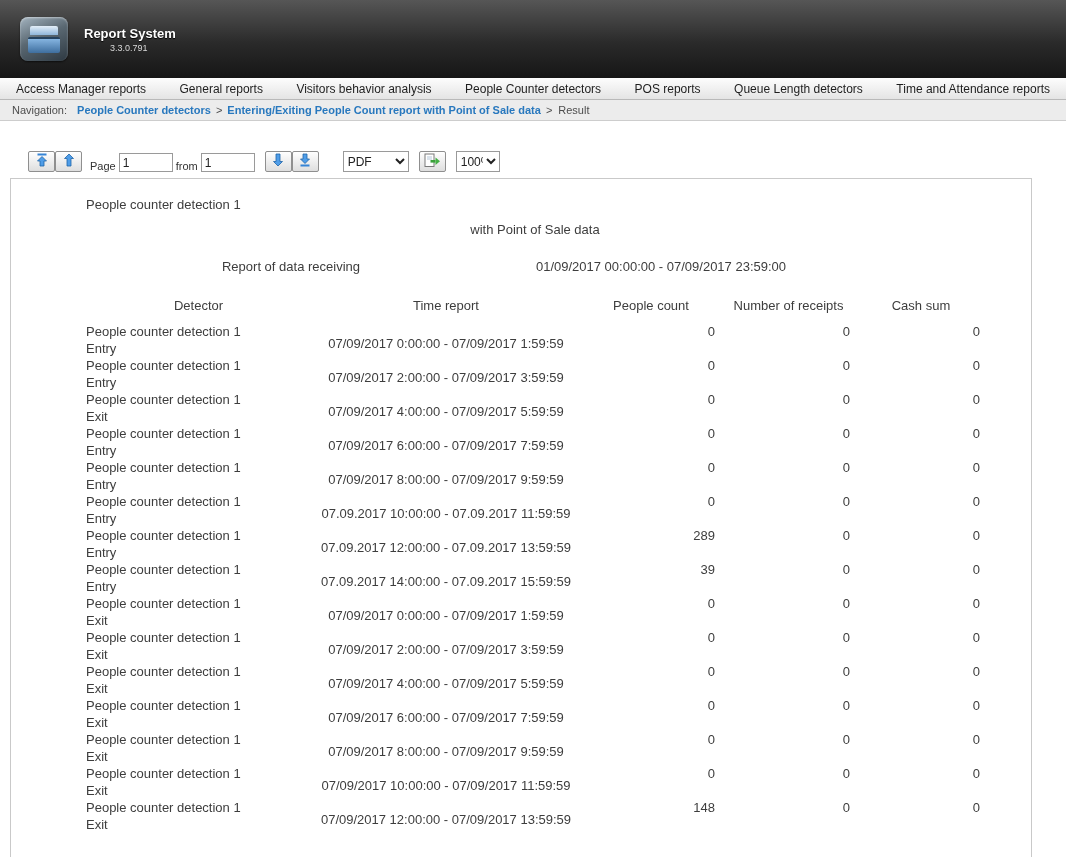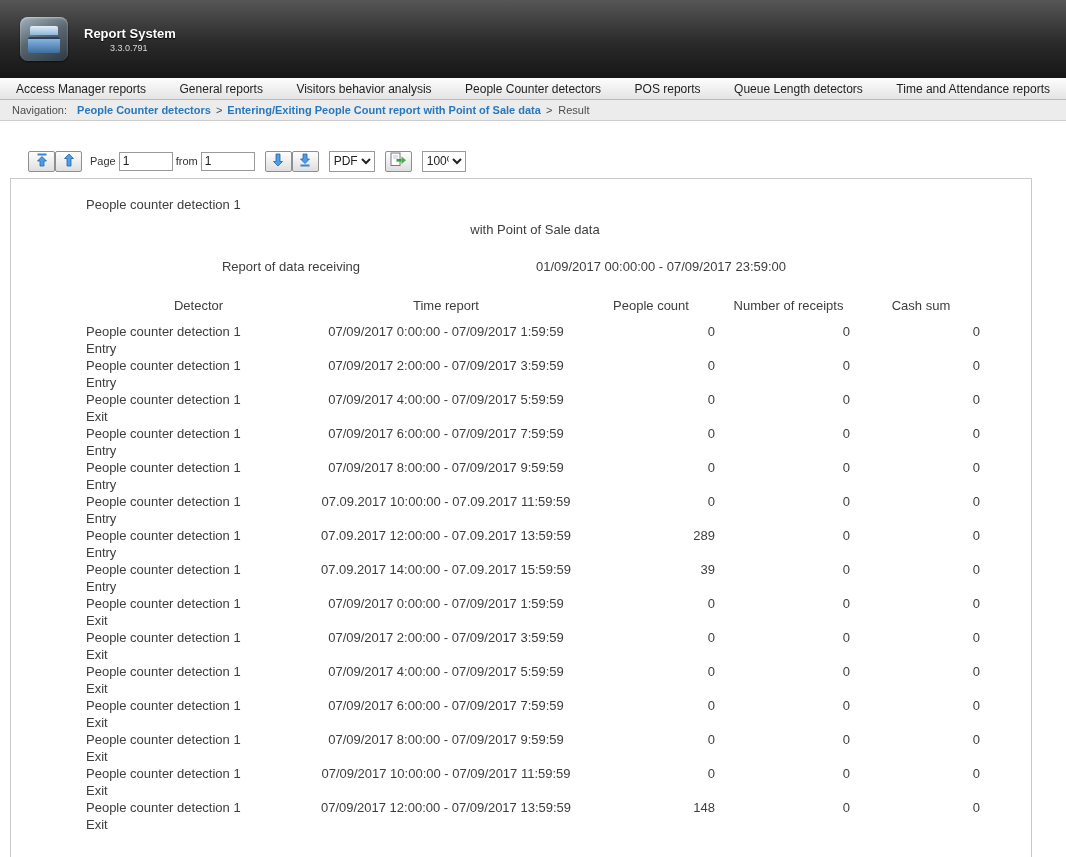--- a/index.html
+++ b/index.html
@@ -28,51 +28,51 @@
 
   
   .crumb-bar { height: 21px; background: #ececec; border-bottom: 1px solid #cdcdcd;
     display: flex; align-items: center; padding-left: 12px; font-size: 11px; color: #4d4d4d; }
   .crumb-label { margin-right: 6px; }
   .crumb-link { color: #2878be; font-weight: bold; cursor: pointer; text-decoration: none; margin: 0 4px; }
   .crumb-sep { color: #4d4d4d; margin: 0 1px; }
   .crumb-current { margin-left: 5px; color: #4d4d4d; }
 
   
-  .toolbar { margin: 29px 0 6px 28px; display: flex; align-items: center; height: 22px; }
+  .toolbar { margin: 29px 0 6px 28px; display: flex; align-items: flex-end; height: 22px; }
   .tb-btn { width: 27px; height: 21px; border: 1px solid #8f8f8f; border-radius: 2px;
     background: linear-gradient(#ffffff, #dedede); display: inline-flex;
     align-items: center; justify-content: center; cursor: pointer; padding: 0; }
   .tb-label { font-size: 11px; color: #333; margin: 0 3px; }
   .tb-label.first { margin-left: 8px; }
   .tb-input { width: 54px; height: 19px; border: 1px solid #9a9a9a; font-size: 12px;
     padding: 0 3px; font-family: "Liberation Sans", sans-serif; color: #222; }
   .tb-select { height: 21px; border: 1px solid #9a9a9a; background: #fff; font-size: 12px;
     font-family: "Liberation Sans", sans-serif; color: #222; }
-  .sel-format { width: 46px; margin-left: 10px; }
+  .sel-format { width: 66px; margin-left: 24px; }
   .sel-zoom { width: 44px; margin-left: 10px; }
   .gap-l { margin-left: 10px; }
 
   
   .report-page { margin: 0 24px 0 10px; width: 1022px; height: 700px;
     background: #fff; border: 1px solid #c9c9c9; }
   .rp-inner { padding: 0 47px 0 75px; color: #3d3d3d; font-size: 13px; }
   .report-title { margin-top: 17px; line-height: 17px; }
   .report-subtitle { margin-top: 8px; text-align: center; line-height: 17px; }
   .period-row { margin-top: 20px; display: flex; line-height: 17px; }
   .period-label { width: 410px; text-align: center; }
   .period-value { width: 330px; text-align: center; }
 
   .thead, .trow { display: grid; grid-template-columns: 225px 270px 140px 135px 130px; }
   .thead { margin-top: 22px; margin-bottom: 9px; }
   .th { text-align: center; line-height: 17px; }
   .trow { min-height: 34px; align-items: start; }
   .cell { line-height: 17px; }
   .c-detector .det-name, .c-detector .det-dir { display: block; }
-  .c-time { text-align: center; }
+  .c-time { text-align: center; margin-top: 12px; }
   .c-num { text-align: right; padding-right: 6px; }
 </style>
 </head>
 <body>
 
 <div class="app-header">
   <div class="logo-tile"></div>
   <div class="title-block">
     <div class="app-title">Report System</div>
     <div class="app-version">3.3.0.791</div>

